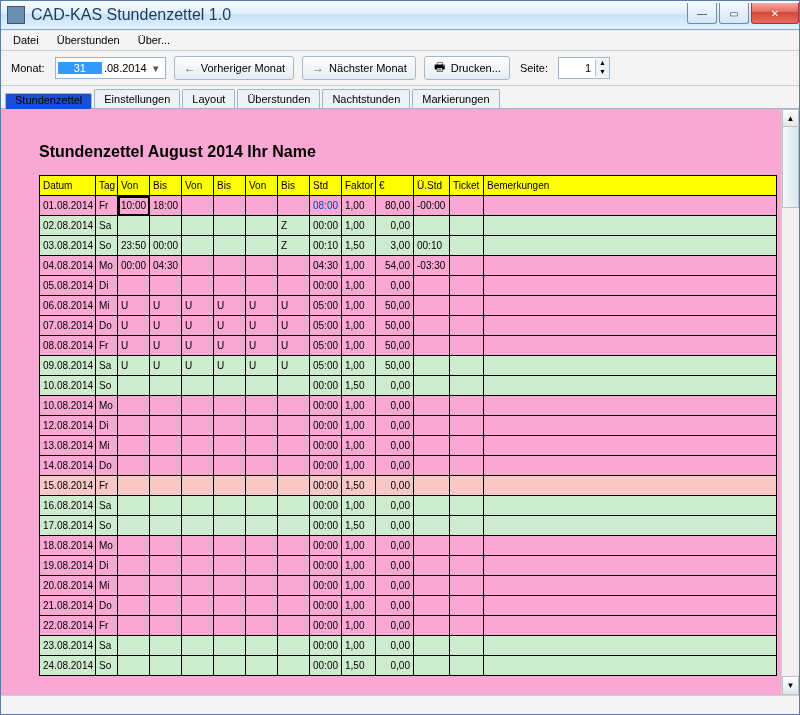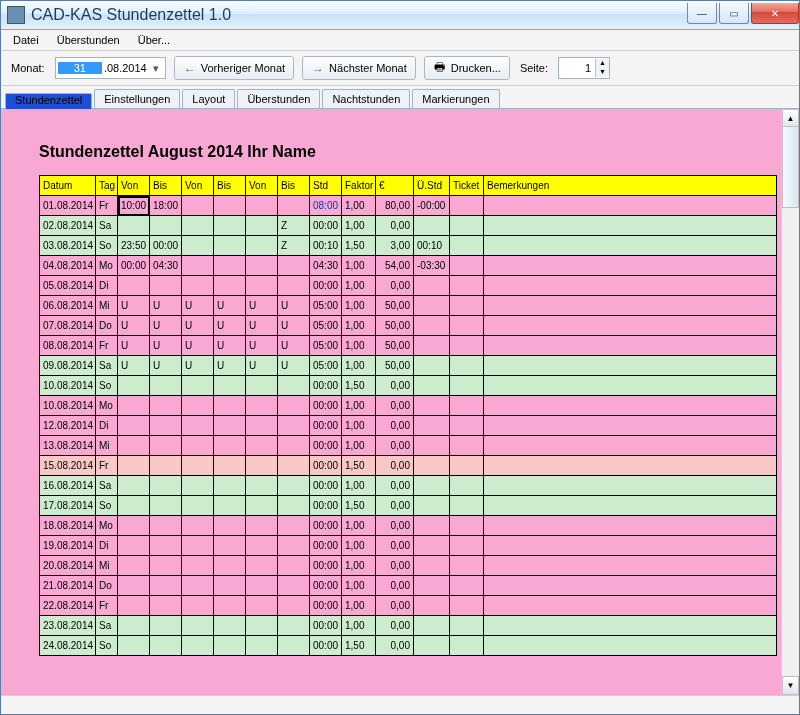--- a/index.html
+++ b/index.html
@@ -363,20 +363,36 @@
               <td></td>
               <td></td>
               <td></td>
               <td>00:00</td>
               <td>1,00</td>
               <td class="eur">0,00</td>
               <td></td>
               <td></td>
               <td></td>
             </tr>
+            <tr>
+              <td>14.08.2014</td>
+              <td>Do</td>
+              <td></td>
+              <td></td>
+              <td></td>
+              <td></td>
+              <td></td>
+              <td></td>
+              <td>00:00</td>
+              <td>1,00</td>
+              <td class="eur">0,00</td>
+              <td></td>
+              <td></td>
+              <td></td>
+            </tr>
             <tr class="rw-pink">
               <td>15.08.2014</td>
               <td>Fr</td>
               <td></td>
               <td></td>
               <td></td>
               <td></td>
               <td></td>
               <td></td>
               <td>00:00</td>

